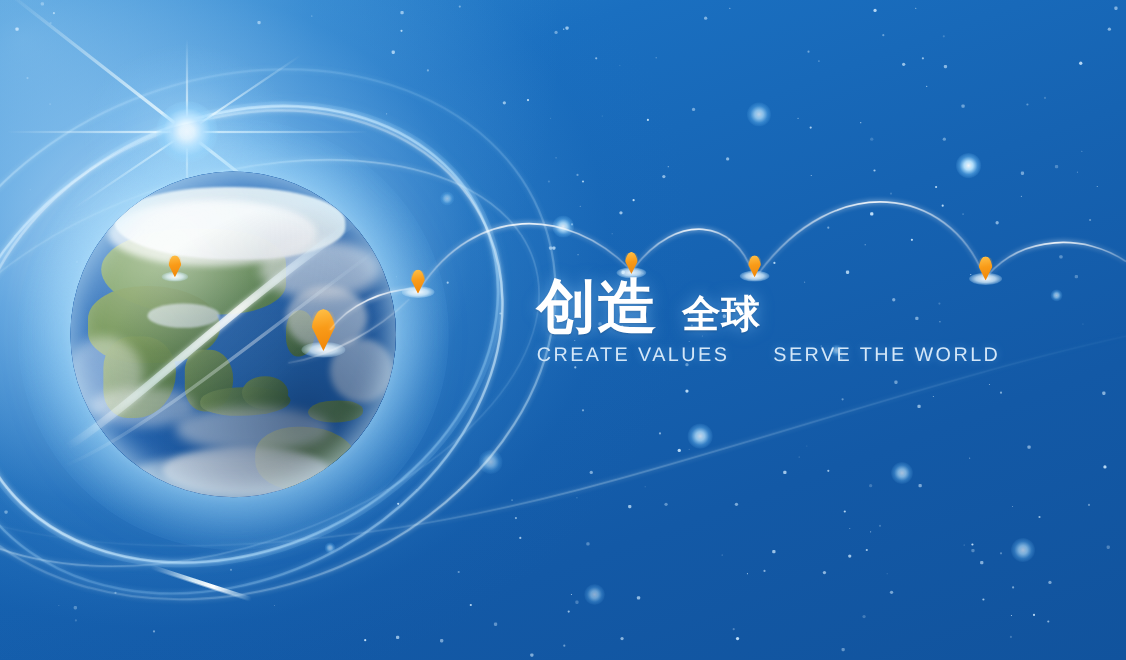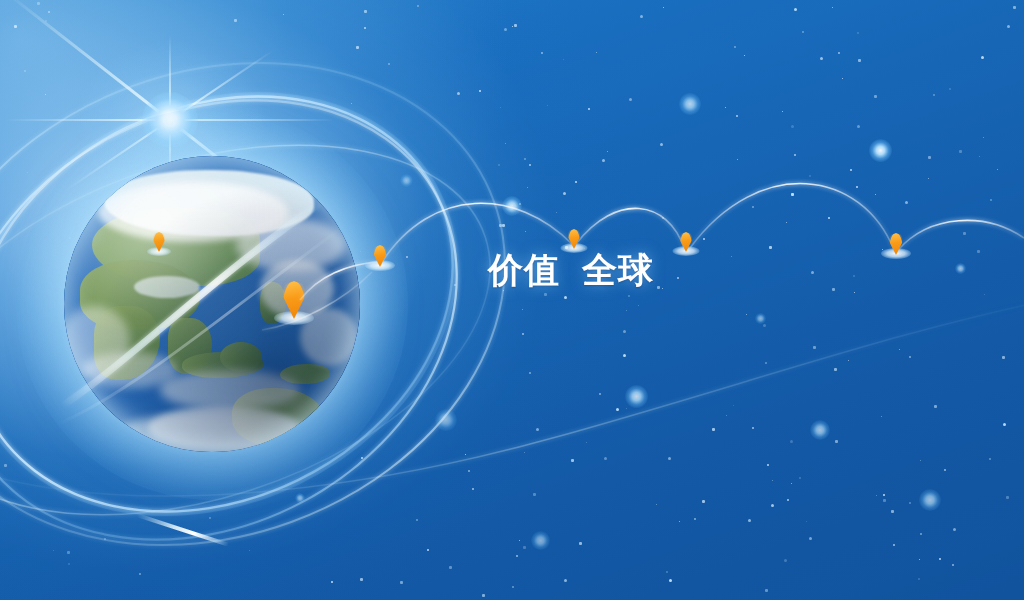--- a/index.html
+++ b/index.html
@@ -515,19 +515,23 @@
 
   <div class="pin" style="left:886px;top:233px;width:20px;height:26px;">
     <div class="disc" style="width:30px;height:11px;"></div>
     <div class="drop" style="width:13px;height:22px;"></div>
   </div>
 
   <div class="streak"></div>
 
   <div class="slogan">
     <div class="slogan-line">
-      <span class="cn-small">价值</span>
+      <span class="cn-big">创造</span>
       <span class="gap"></span>
       <span class="cn-small">全球</span>
     </div>
+    <div class="en-line">
+      <span class="en-a">CREATE VALUES</span>
+      <span class="en-b">SERVE THE WORLD</span>
+    </div>
   </div>
 
 </div>
 
 </body></html>

